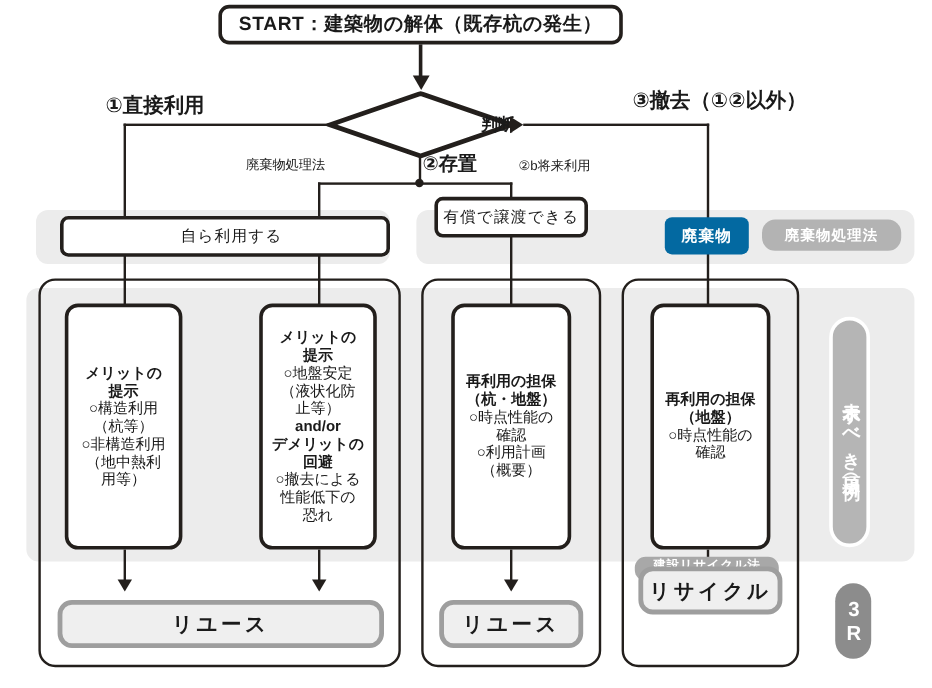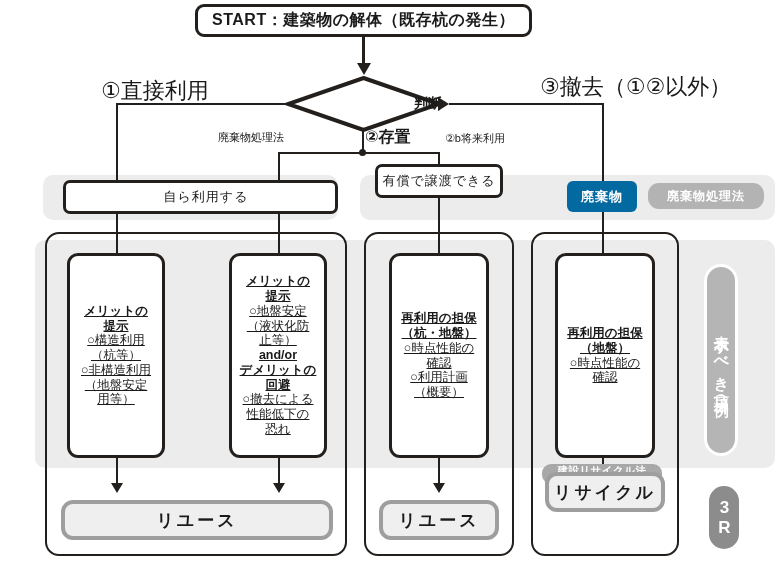--- a/index.html
+++ b/index.html
@@ -1,36 +1,36 @@
 <!DOCTYPE html>
 <html><head>
 <meta charset="utf-8">
 <style>
   html,body{margin:0;padding:0;background:#ffffff;}
   body{width:777px;height:573px;overflow:hidden;
        font-family:"Liberation Sans","DejaVu Sans",sans-serif;color:#1a1a1a;}
-  #stage{position:relative;width:642px;height:573px;margin-left:13px;}
+  #stage{position:relative;width:642px;height:573px;}
 
   
   .abs{position:absolute;box-sizing:border-box;}
 
   
   .band{background:#ececec;border-radius:10px;}
 
   
   .start{
     border:3px solid #231f1c;border-radius:9px;background:#fff;
     display:flex;align-items:center;justify-content:center;
     font-weight:bold;font-size:16px;letter-spacing:.5px;
   }
   .diamond-txt{position:absolute;left:0;right:0;text-align:right;
     font-size:14px;font-weight:bold;top:50%;transform:translateY(-50%);}
 
   
-  .big-label{font-size:22px;font-weight:normal;white-space:nowrap;}
+  .big-label{font-size:17px;font-weight:bold;white-space:nowrap;}
   .small-label{font-size:11px;white-space:nowrap;color:#1a1a1a;}
   .mid-label{font-size:16px;font-weight:bold;white-space:nowrap;}
 
   
   .wbox{
     border:3px solid #231f1c;border-radius:7px;background:#fff;
     display:flex;align-items:center;justify-content:center;
     font-size:13px;letter-spacing:1px;
   }
   .blackbox{
@@ -47,21 +47,21 @@
   
   .col-outline{
     border:2px solid #231f1c;border-radius:14px;background:transparent;
   }
 
   
   .card{
     border:3px solid #231f1c;border-radius:11px;background:#fff;
     display:flex;flex-direction:column;align-items:center;
     justify-content:center;text-align:center;
-    font-size:12.5px;line-height:1.18;padding:4px 2px;text-decoration:underline;
+    font-size:12.5px;line-height:1.18;padding:4px 2px;
   }
   .card .hd{font-weight:bold;}
   .card .li{white-space:pre-line;}
 
   
   .result{
     border:4px solid #9e9e9e;border-radius:12px;background:#efefef;
     display:flex;align-items:center;justify-content:center;
     font-size:17px;font-weight:bold;letter-spacing:3px;color:#1a1a1a;
   }
@@ -172,21 +172,21 @@
   <div class="abs col-outline" style="left:32px;top:232px;width:302px;height:324px;"></div>
   <div class="abs col-outline" style="left:351px;top:232px;width:150px;height:324px;"></div>
   <div class="abs col-outline" style="left:518px;top:232px;width:148px;height:324px;"></div>
 
   <div class="abs card" style="left:54px;top:253px;width:98px;height:205px;">
     <div class="hd">メリットの</div>
     <div class="hd">提示</div>
     <div class="li">○構造利用
 （杭等）
 ○非構造利用
-（地盤安定
+（地中熱利
 用等）</div>
   </div>
 
   <div class="abs card" style="left:216px;top:253px;width:98px;height:205px;">
     <div class="hd">メリットの</div>
     <div class="hd">提示</div>
     <div class="li">○地盤安定
 （液状化防
 止等）</div>
     <div class="hd">and/or</div>

